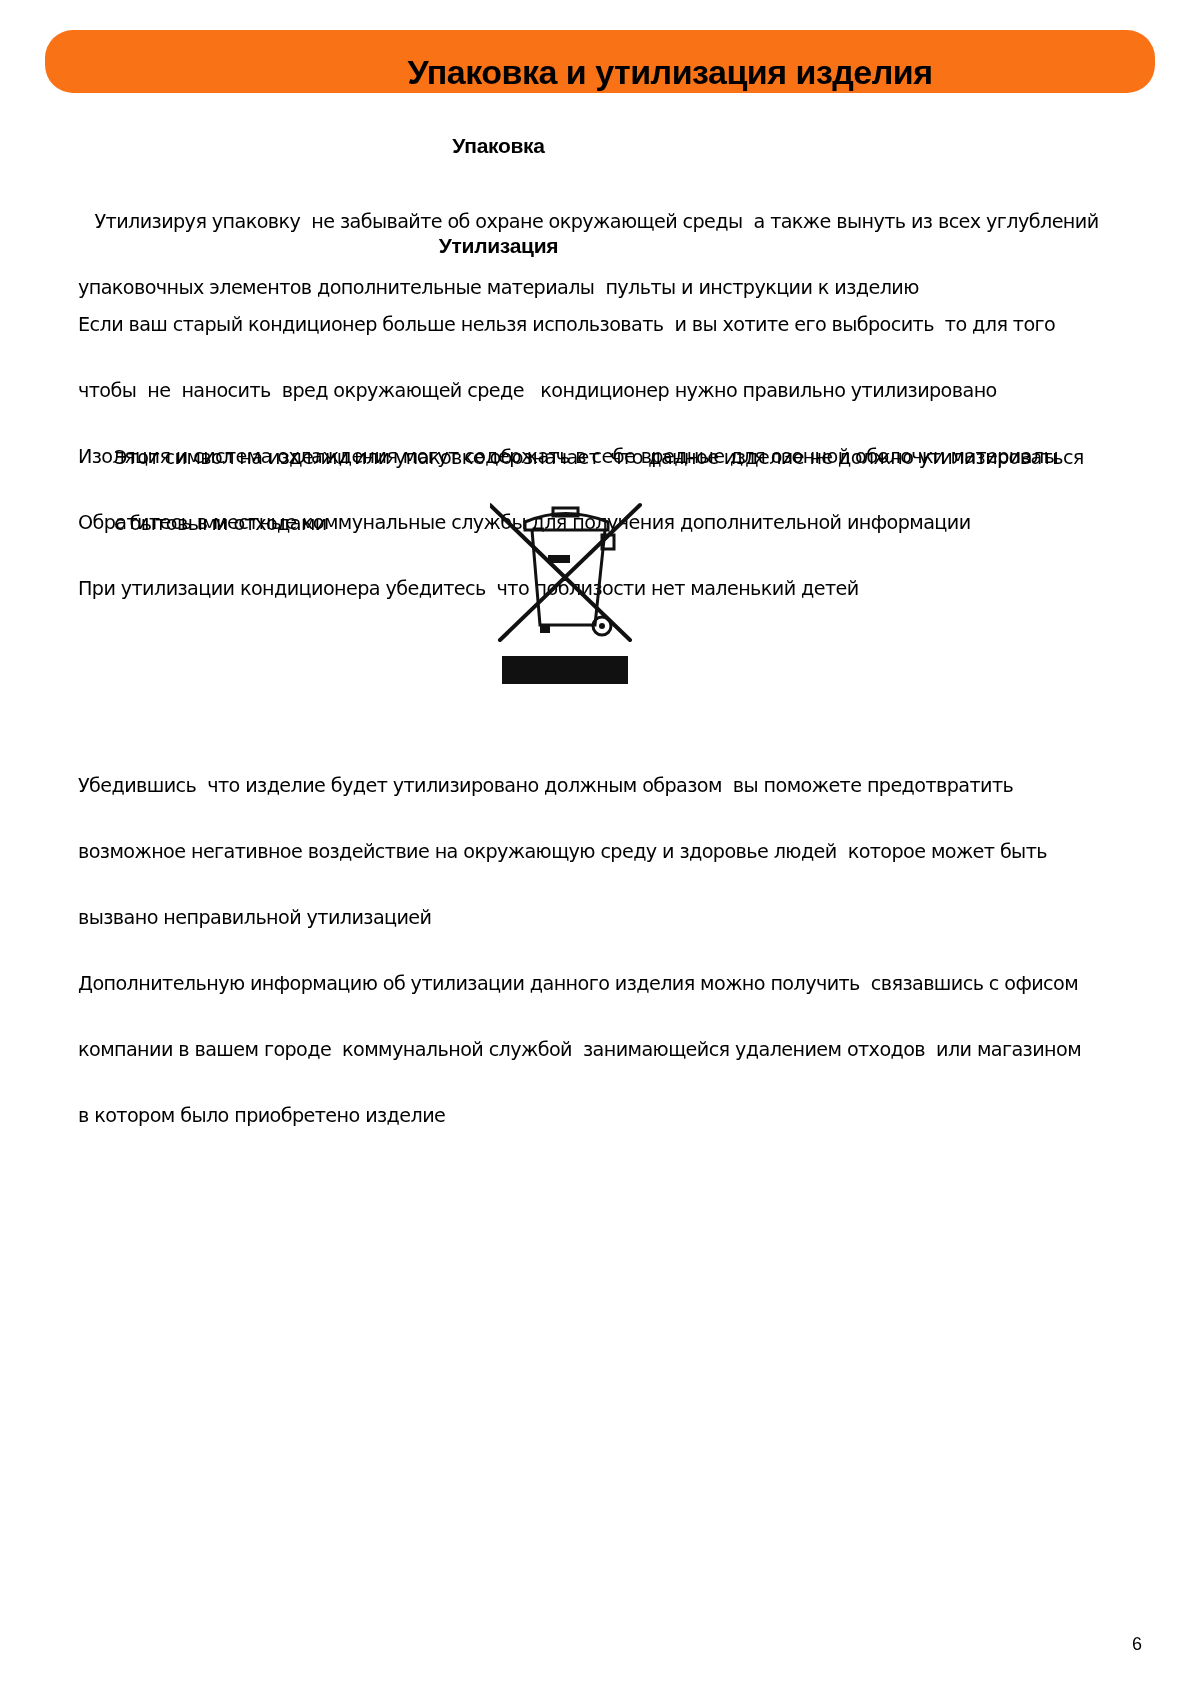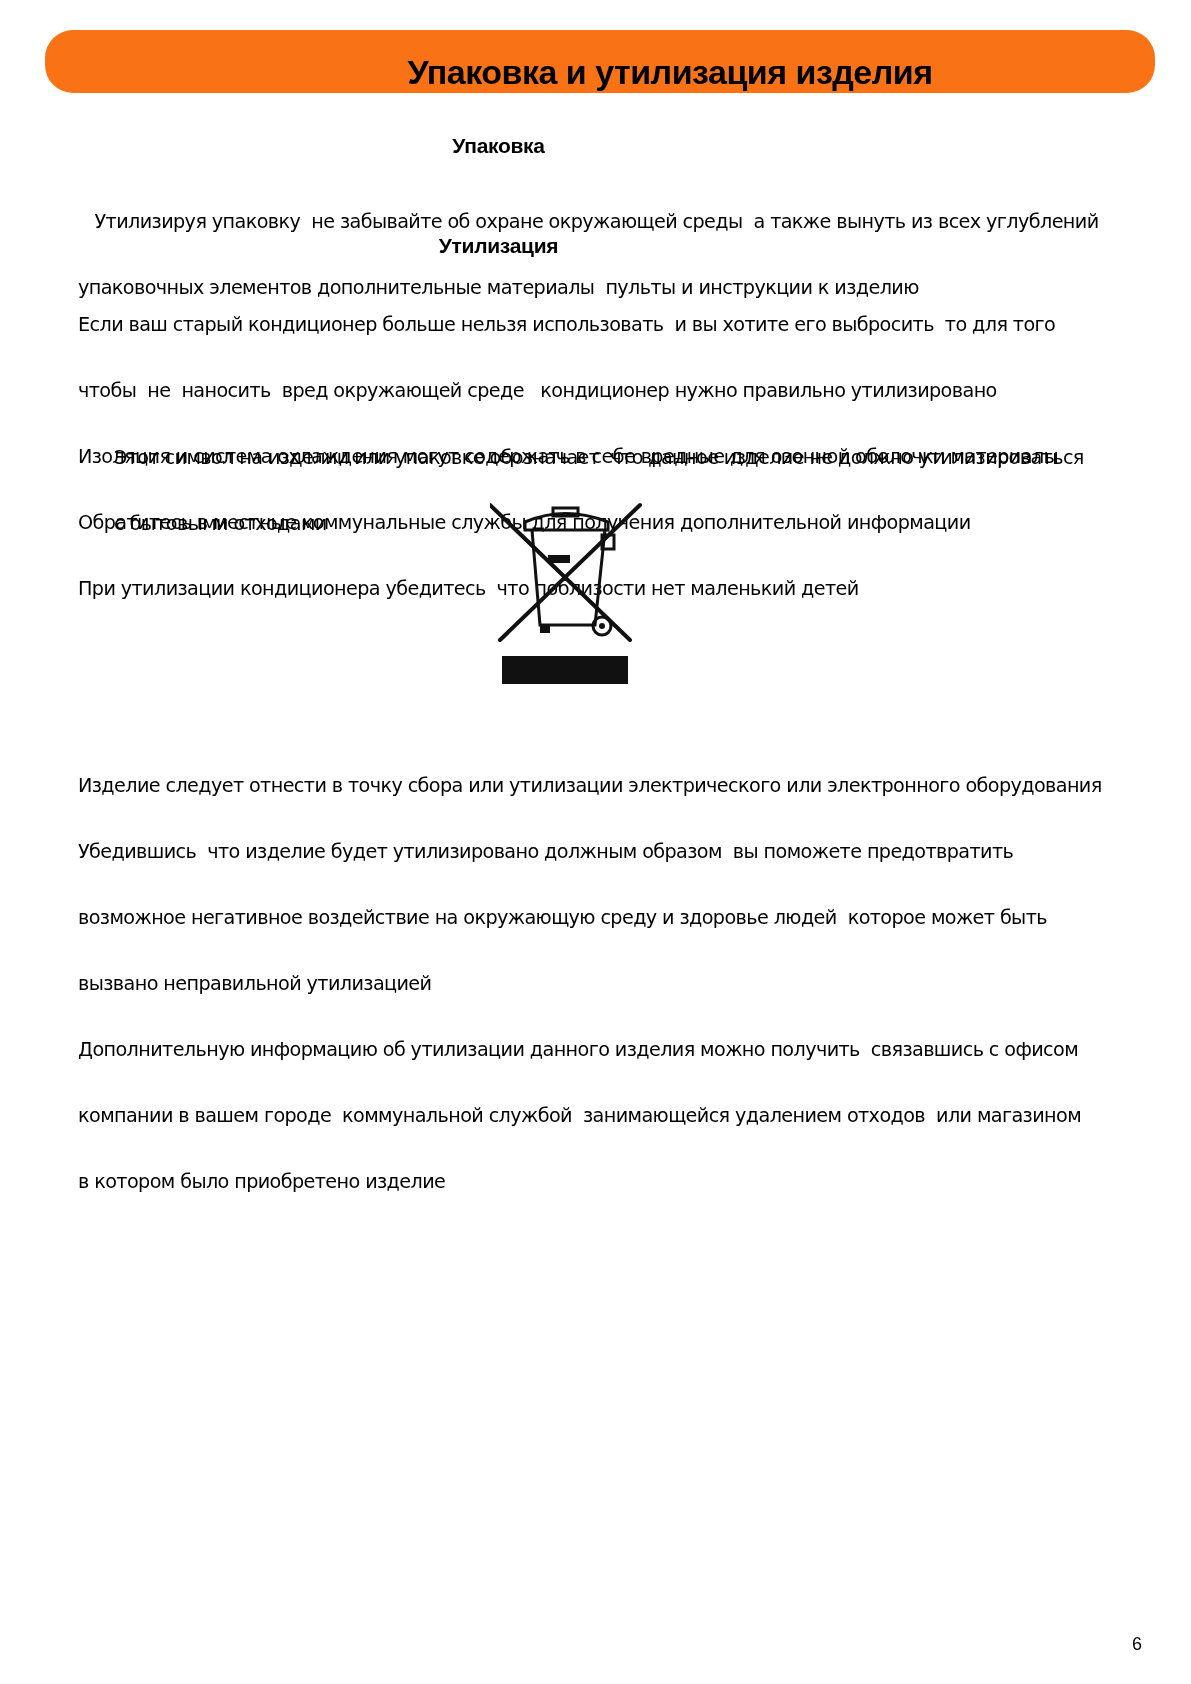--- a/index.html
+++ b/index.html
@@ -71,21 +71,20 @@
     <rect x="112" y="35" width="12" height="14"></rect>
     <circle cx="112" cy="126" r="9"></circle>
   </g>
   <rect x="58" y="55" width="22" height="8" fill="#111"></rect>
   <circle cx="112" cy="126" r="3" fill="#111"></circle>
   <rect x="50" y="125" width="10" height="8" fill="#111"></rect>
   <rect x="12" y="156" width="126" height="28" fill="#111"></rect>
 </svg>
 
 <div class="para" style="top:731px;">
-  <span class="line">Изделие следует отнести в точку сбора или утилизации электрического или электронного оборудования</span>
   <span class="line">Убедившись  что изделие будет утилизировано должным образом  вы поможете предотвратить</span>
   <span class="line">возможное негативное воздействие на окружающую среду и здоровье людей  которое может быть</span>
   <span class="line">вызвано неправильной утилизацией</span>
   <span class="line">Дополнительную информацию об утилизации данного изделия можно получить  связавшись с офисом</span>
   <span class="line">компании в вашем городе  коммунальной службой  занимающейся удалением отходов  или магазином</span>
   <span class="line">в котором было приобретено изделие</span>
 </div>
 
 <div class="page-number">6</div>
 

